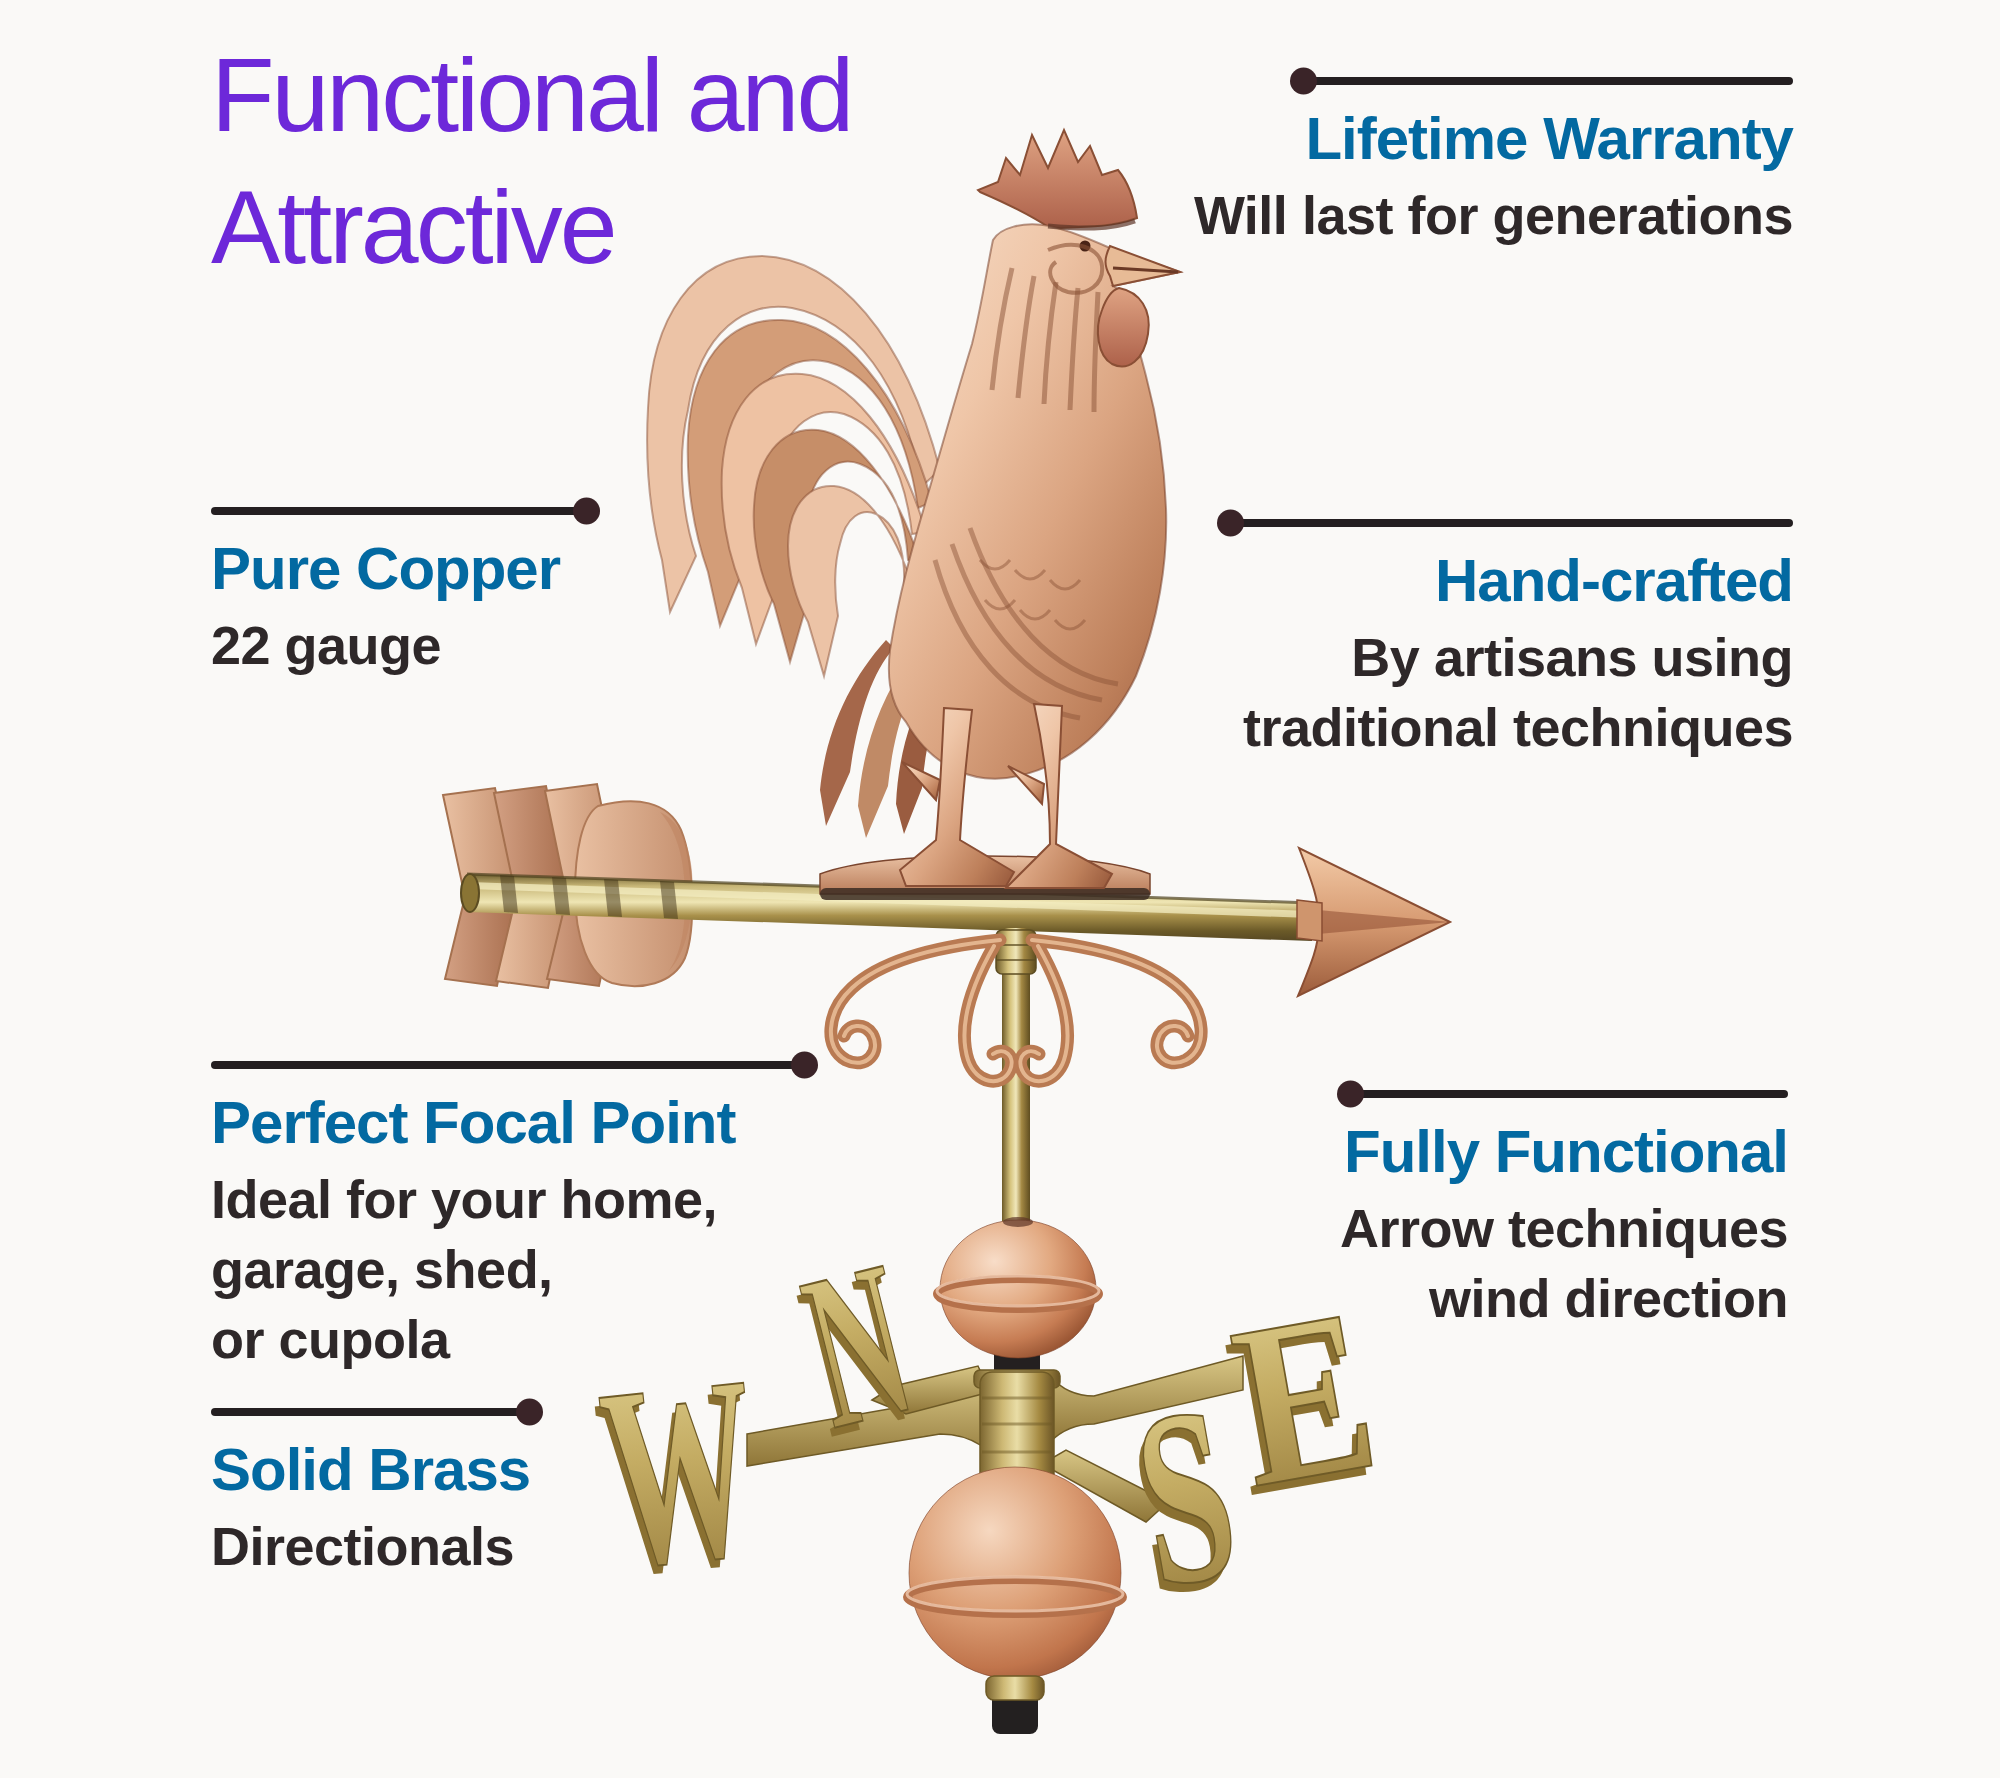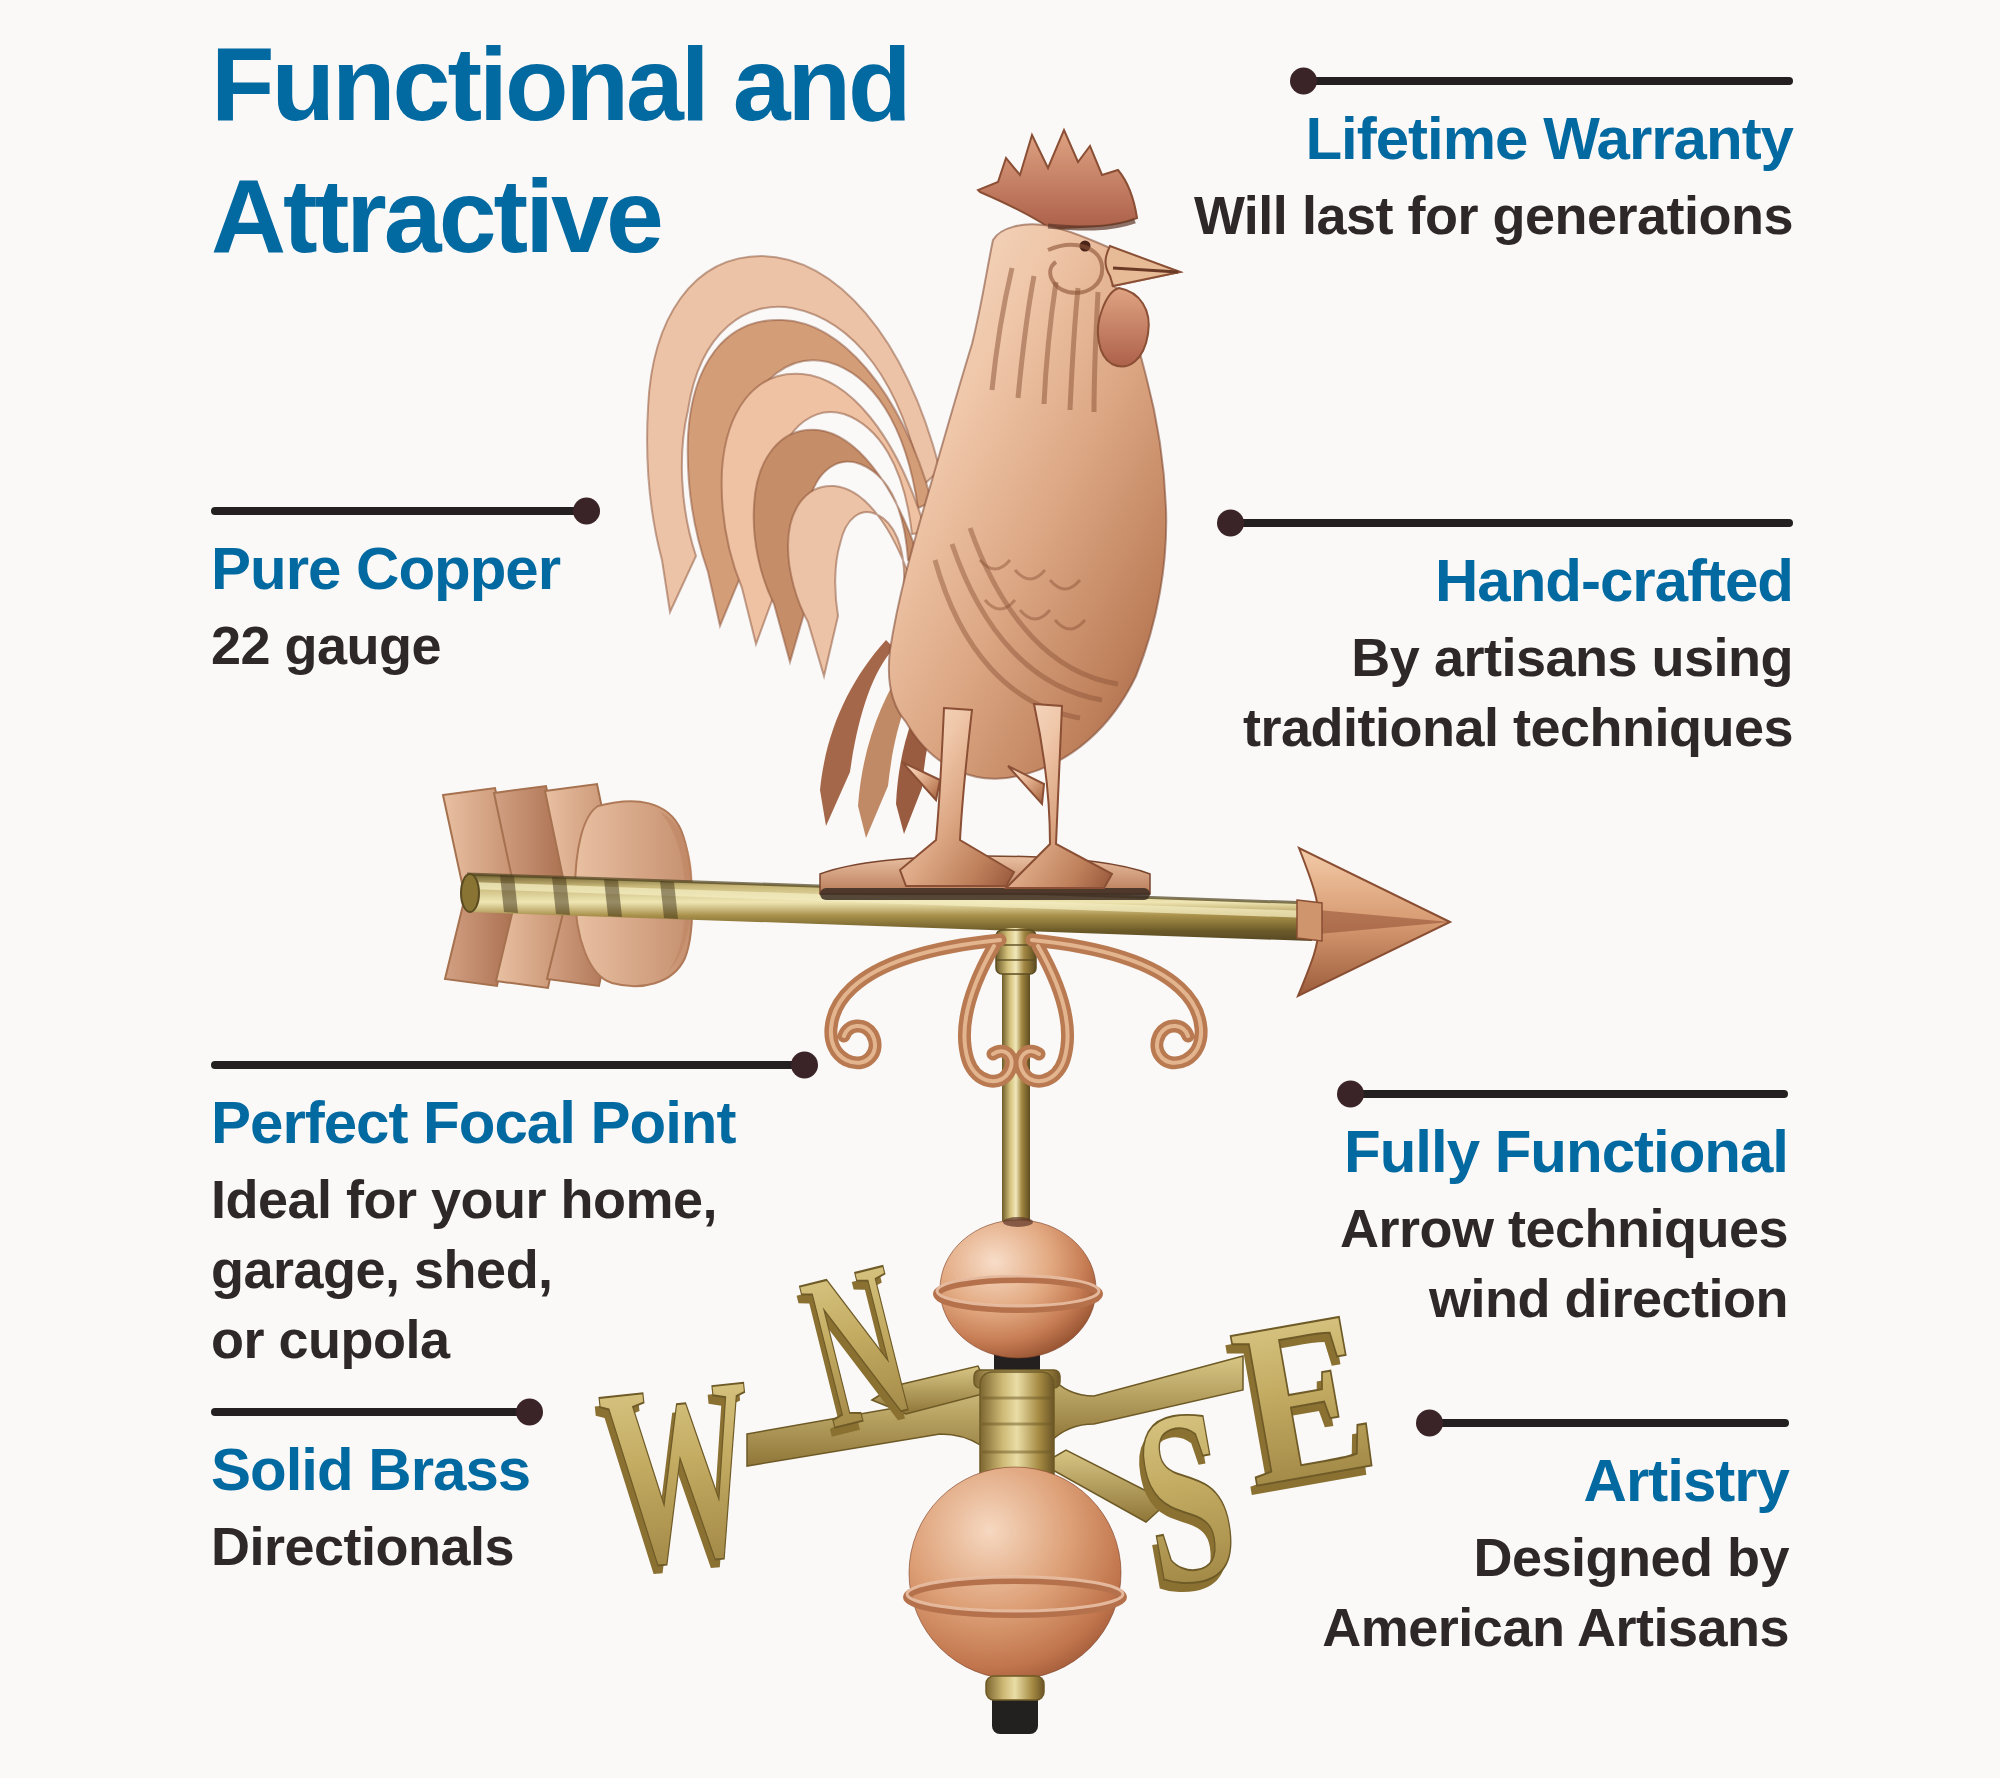--- a/index.html
+++ b/index.html
@@ -5,23 +5,23 @@
   html,body{margin:0;padding:0;}
   body{
     width:2000px;height:1778px;position:relative;overflow:hidden;
     background:#faf9f7;
     font-family:"Liberation Sans", sans-serif;
   }
   .stage{position:absolute;left:0;top:0;width:2000px;height:1778px;}
   .vane-svg{position:absolute;left:0;top:0;width:2000px;height:1778px;}
 
   .page-title{
-    position:absolute;left:211px;top:18px;
+    position:absolute;left:211px;top:29px;
     font-size:104px;line-height:1.27;letter-spacing:-3px;
-    color:#0369a1;font-weight:700;
+    color:#6d28d9;font-weight:400;
   }
 
   .callout{position:absolute;color:#2e2829;}
   .callout .line{height:8px;background:#241f21;border-radius:4px;position:relative;}
   .callout .dot{
     position:absolute;width:27px;height:27px;border-radius:50%;
     background:#3a2428;top:50%;transform:translateY(-50%);
   }
   .callout-left{text-align:left;}
   .callout-left .line{margin-right:auto;}
@@ -344,22 +344,14 @@
   </div>
 
   <div class="callout callout-left" style="top:1408px; left:211px; width:400px;">
     <div class="line" style="width:321px;">
       <span class="dot"></span>
     </div>
     <h2>Solid Brass</h2>
     <p>Directionals</p>
   </div>
 
-  <div class="callout callout-right" style="top:1419px; right:211px; width:620px;">
-    <div class="line" style="width:362px;">
-      <span class="dot"></span>
-    </div>
-    <h2>Artistry</h2>
-    <p>Designed by</p>
-    <p>American Artisans</p>
-  </div>
 
 </div>
 
 </body></html>

